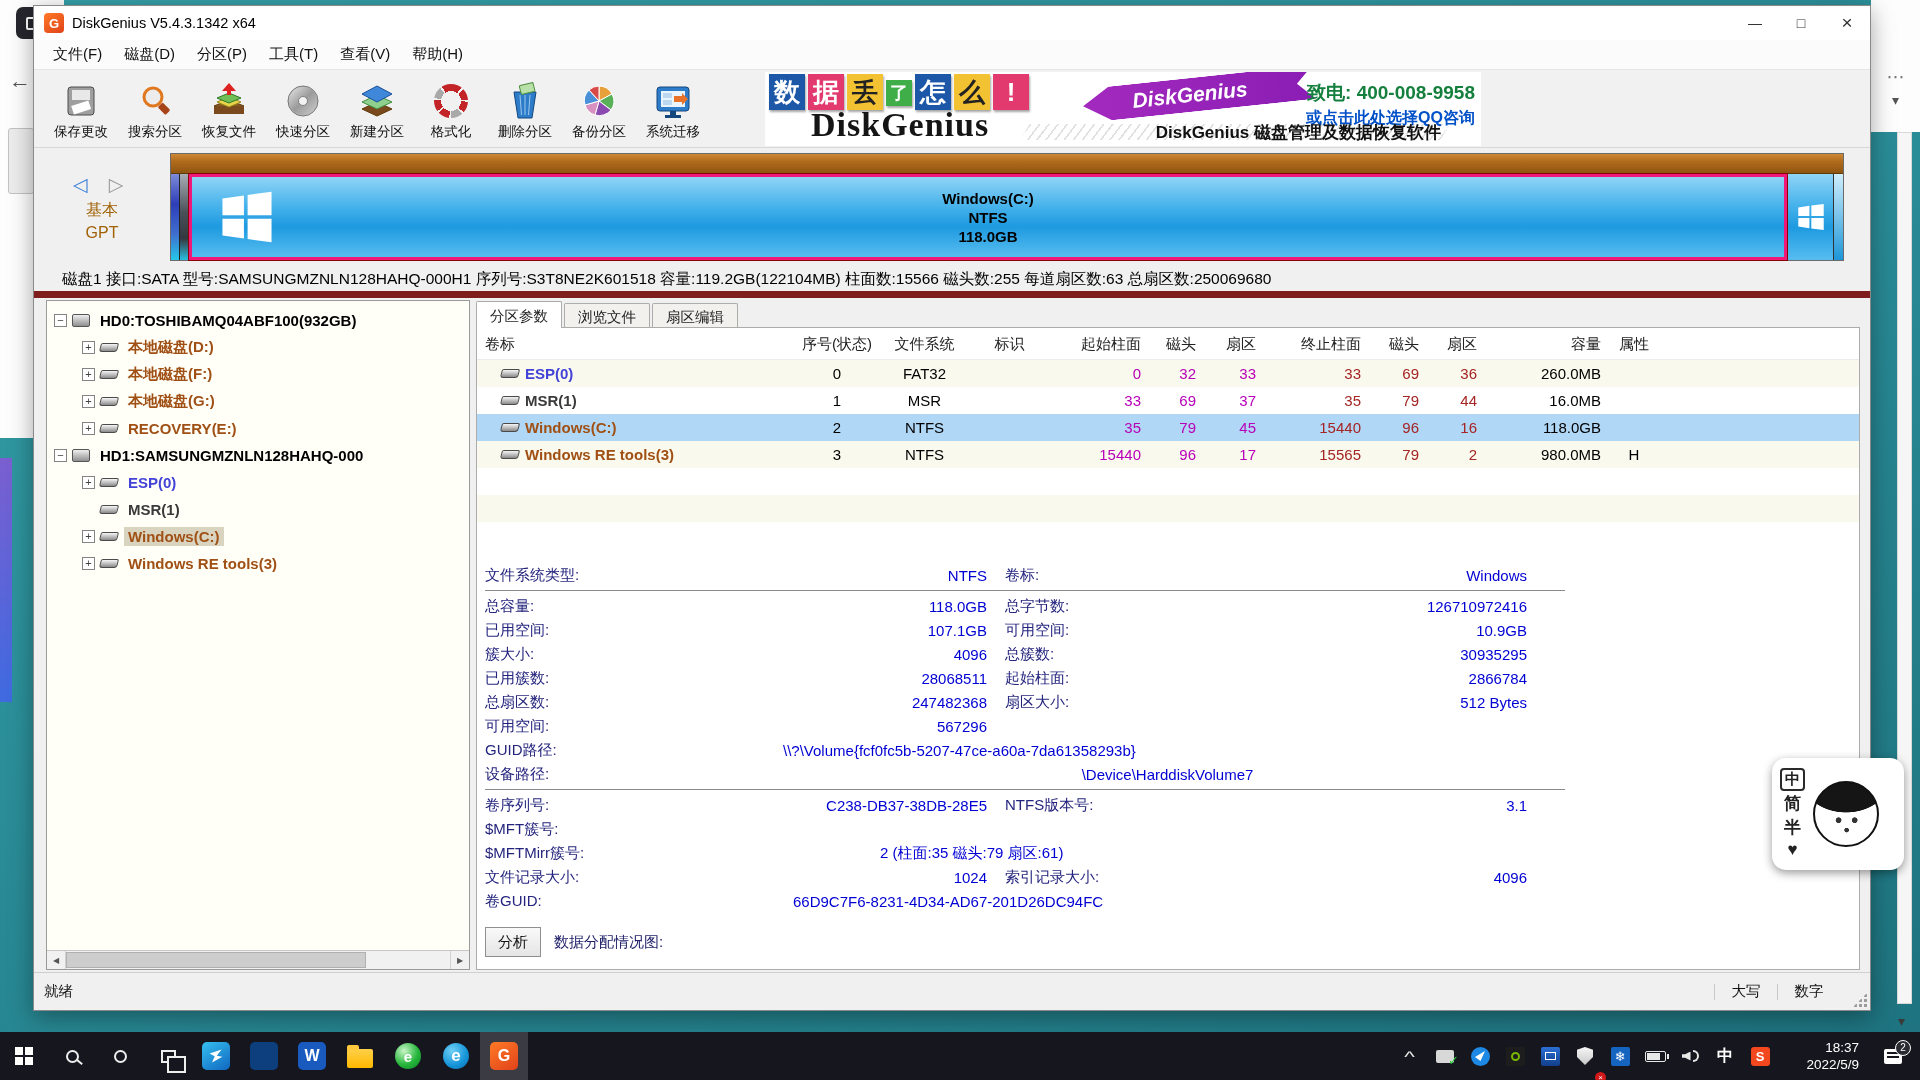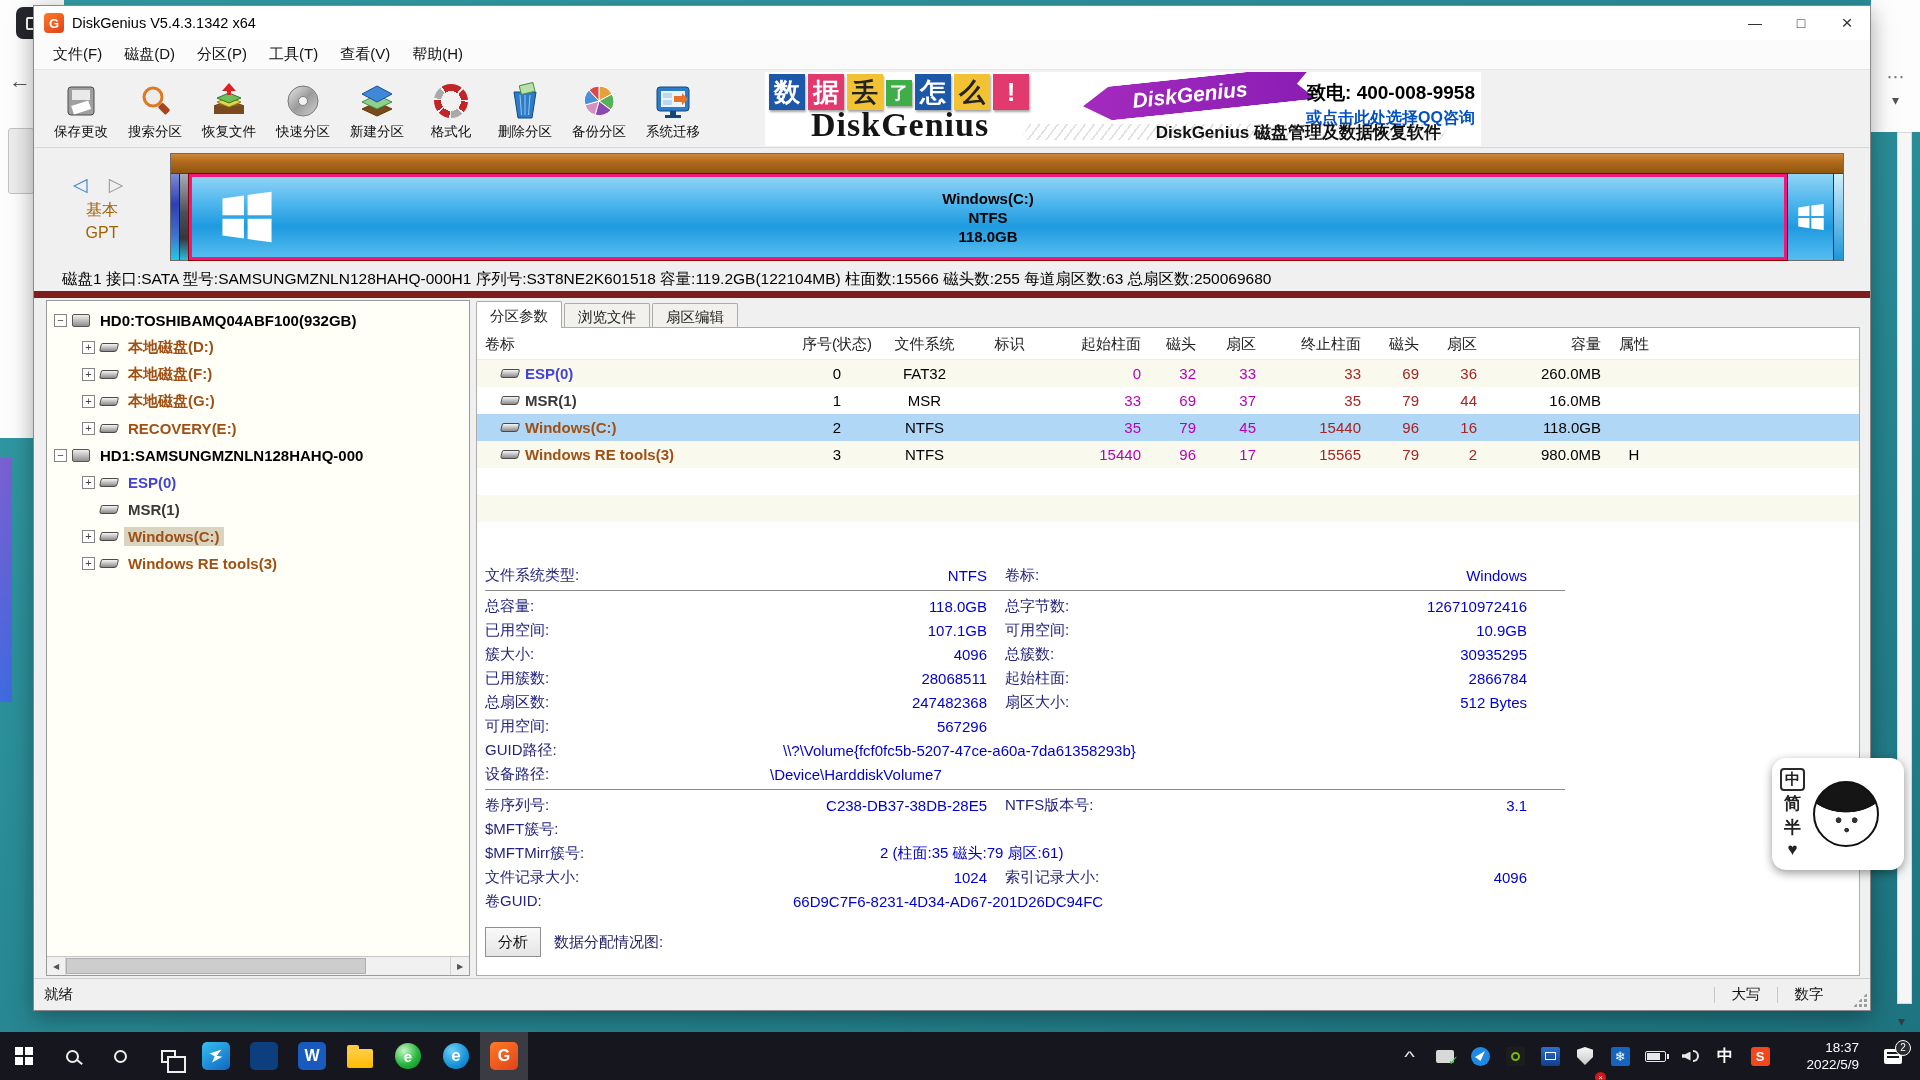--- a/index.html
+++ b/index.html
@@ -59,21 +59,21 @@
   .tile { width:36px; height:36px; display:flex; align-items:center; justify-content:center;
     font-size:26px; font-weight:bold; box-shadow:1px 2px 2px rgba(0,0,0,.35); }
   .t0,.t4 { background:#1c57a8; color:#fff; } .t1,.t6 { background:#e23a6e; color:#fff; }
   .t2,.t5 { background:#f2c233; color:#222; } .t3 { background:#3fae49; color:#fff; width:26px; height:26px; font-size:18px; margin-top:6px; }
   .brand-big { position:absolute; left:46px; top:34px; font-size:34px; font-weight:bold; color:#151515; letter-spacing:1px;
     font-family:"Liberation Serif","DejaVu Serif",serif; }
   .ribbon { position:absolute; left:300px; top:6px; width:250px; height:34px; background:linear-gradient(100deg,#a62bbf,#8a1db4);
     transform:rotate(-6deg); clip-path:polygon(7% 50%,18% 0,100% 0,93% 50%,100% 100%,18% 100%); 
     display:flex; align-items:center; justify-content:center; color:#fff; font-size:21px; font-weight:bold; font-style:italic; }
   .contact { position:absolute; right:6px; top:8px; text-align:right; }
-  .phone { color:#000000; font-size:19px; font-weight:bold; }
+  .phone { color:#15803d; font-size:19px; font-weight:bold; }
   .qq { color:#0050c8; font-size:16px; font-weight:bold; margin-top:2px; }
   .banner-sub { position:absolute; right:40px; bottom:2px; font-size:17px; font-weight:bold; color:#111; }
   .swoosh { position:absolute; left:260px; bottom:6px; width:420px; height:16px;
     background:repeating-linear-gradient(100deg,#d9d9d9 0 2px,transparent 2px 9px); transform:skewX(-30deg); opacity:.8; }
 
   
   .diskpanel { height:120px; display:flex; background:#f0f0f0; flex:0 0 auto; }
   .dp-left { width:136px; display:flex; flex-direction:column; align-items:center; justify-content:center; gap:1px; }
   .nav-arrows { font-size:19px; letter-spacing:8px; margin-bottom:2px; }
   .nav-l { color:#3b7dd8; } .nav-r { color:#9a9a9a; }
@@ -134,29 +134,29 @@
   .cc { text-align:center; color:#000; } .cr { text-align:right; padding-right:6px; }
   .m { color:#b800b8; } .r { color:#a52424; } .cap-cell { color:#000; }
   .bg-beige { background:#faf9ed; } .bg-white { background:#fff; } .bg-sel { background:#b0d7f5; }
   .stripe { height:27px; flex:0 0 auto; }
 
   .details { margin:14px 0 0 8px; width:1080px; font-size:15px; flex:0 0 auto; }
   .drow { display:grid; grid-template-columns:182px 320px 190px 350px; height:24px; align-items:center; }
   .dwide { display:grid; grid-template-columns:182px 1fr; height:24px; align-items:center; }
   .dl { color:#24247e; } .dl2 { color:#24247e; padding-left:18px; }
   .dv { color:#0000d4; text-align:right; } .dvl { color:#0000d4; text-align:left; }
-  .pl116{padding-left:116px;} .pl103{padding-left:103px;} .pl188{padding-left:188px;} .pl213{padding-left:213px;} .pl126{padding-left:126px;}
+  .pl116{padding-left:116px;} .pl103{padding-left:103px;text-align:center;} .pl188{padding-left:188px;} .pl213{padding-left:213px;} .pl126{padding-left:126px;}
   .dsep { height:1px; background:#8a8a8a; margin:3px 0; width:1080px; }
 
   .analyze { margin:14px 0 0 8px; display:flex; align-items:center; gap:13px; flex:0 0 auto; }
   .abtn { width:56px; height:30px; border:1px solid #8f8f8f; background:linear-gradient(#f9f9f9,#e5e5e5);
     font-size:15px; color:#111; display:flex; align-items:center; justify-content:center; }
   .albl { font-size:15px; color:#22226a; }
 
-  .statusbar { height:32px; background:#f0f0f0; border-top:1px solid #cfcfcf; display:flex; align-items:center;
+  .statusbar { height:38px; background:#f0f0f0; border-top:1px solid #cfcfcf; display:flex; align-items:center;
     font-size:14.5px; color:#111; flex:0 0 auto; }
   .st-ready { padding-left:10px; flex:1; }
   .st-sep { width:1px; height:16px; background:#c8c8c8; }
   .st-cell { width:62px; text-align:center; }
   .grip { width:30px; align-self:stretch; position:relative; }
   .grip::before { content:""; position:absolute; right:3px; bottom:3px; width:14px; height:14px;
     background-image:radial-gradient(#9a9a9a 1.4px, transparent 1.6px); background-size:5px 5px;
     clip-path:polygon(100% 0,100% 100%,0 100%); }
 
   

